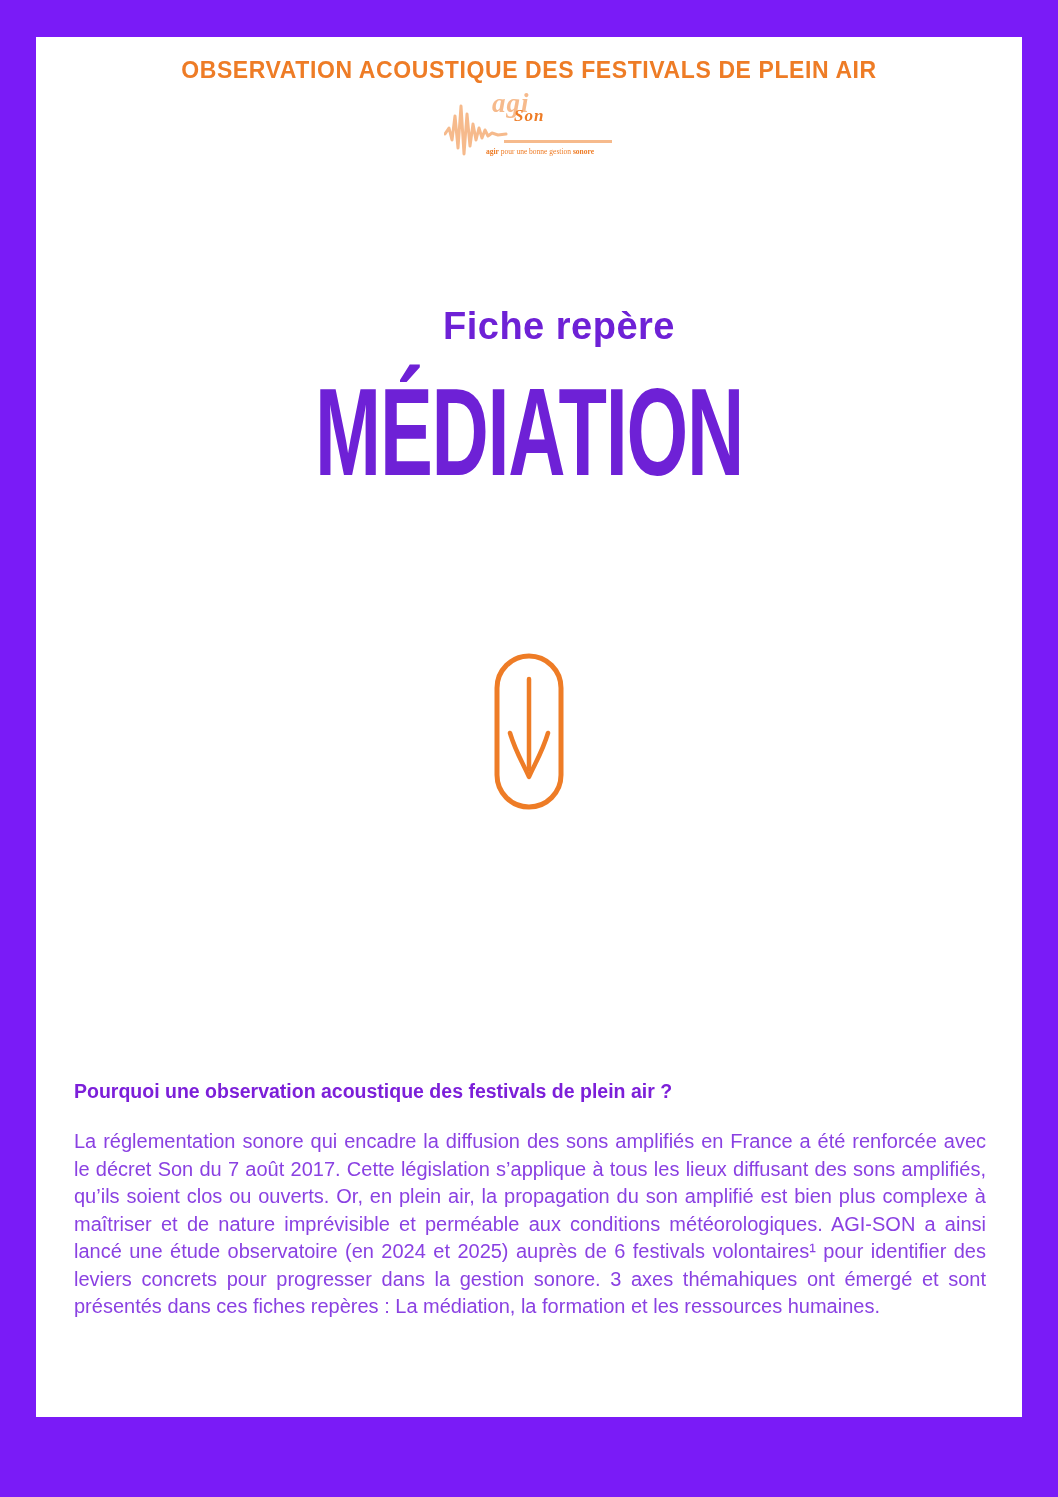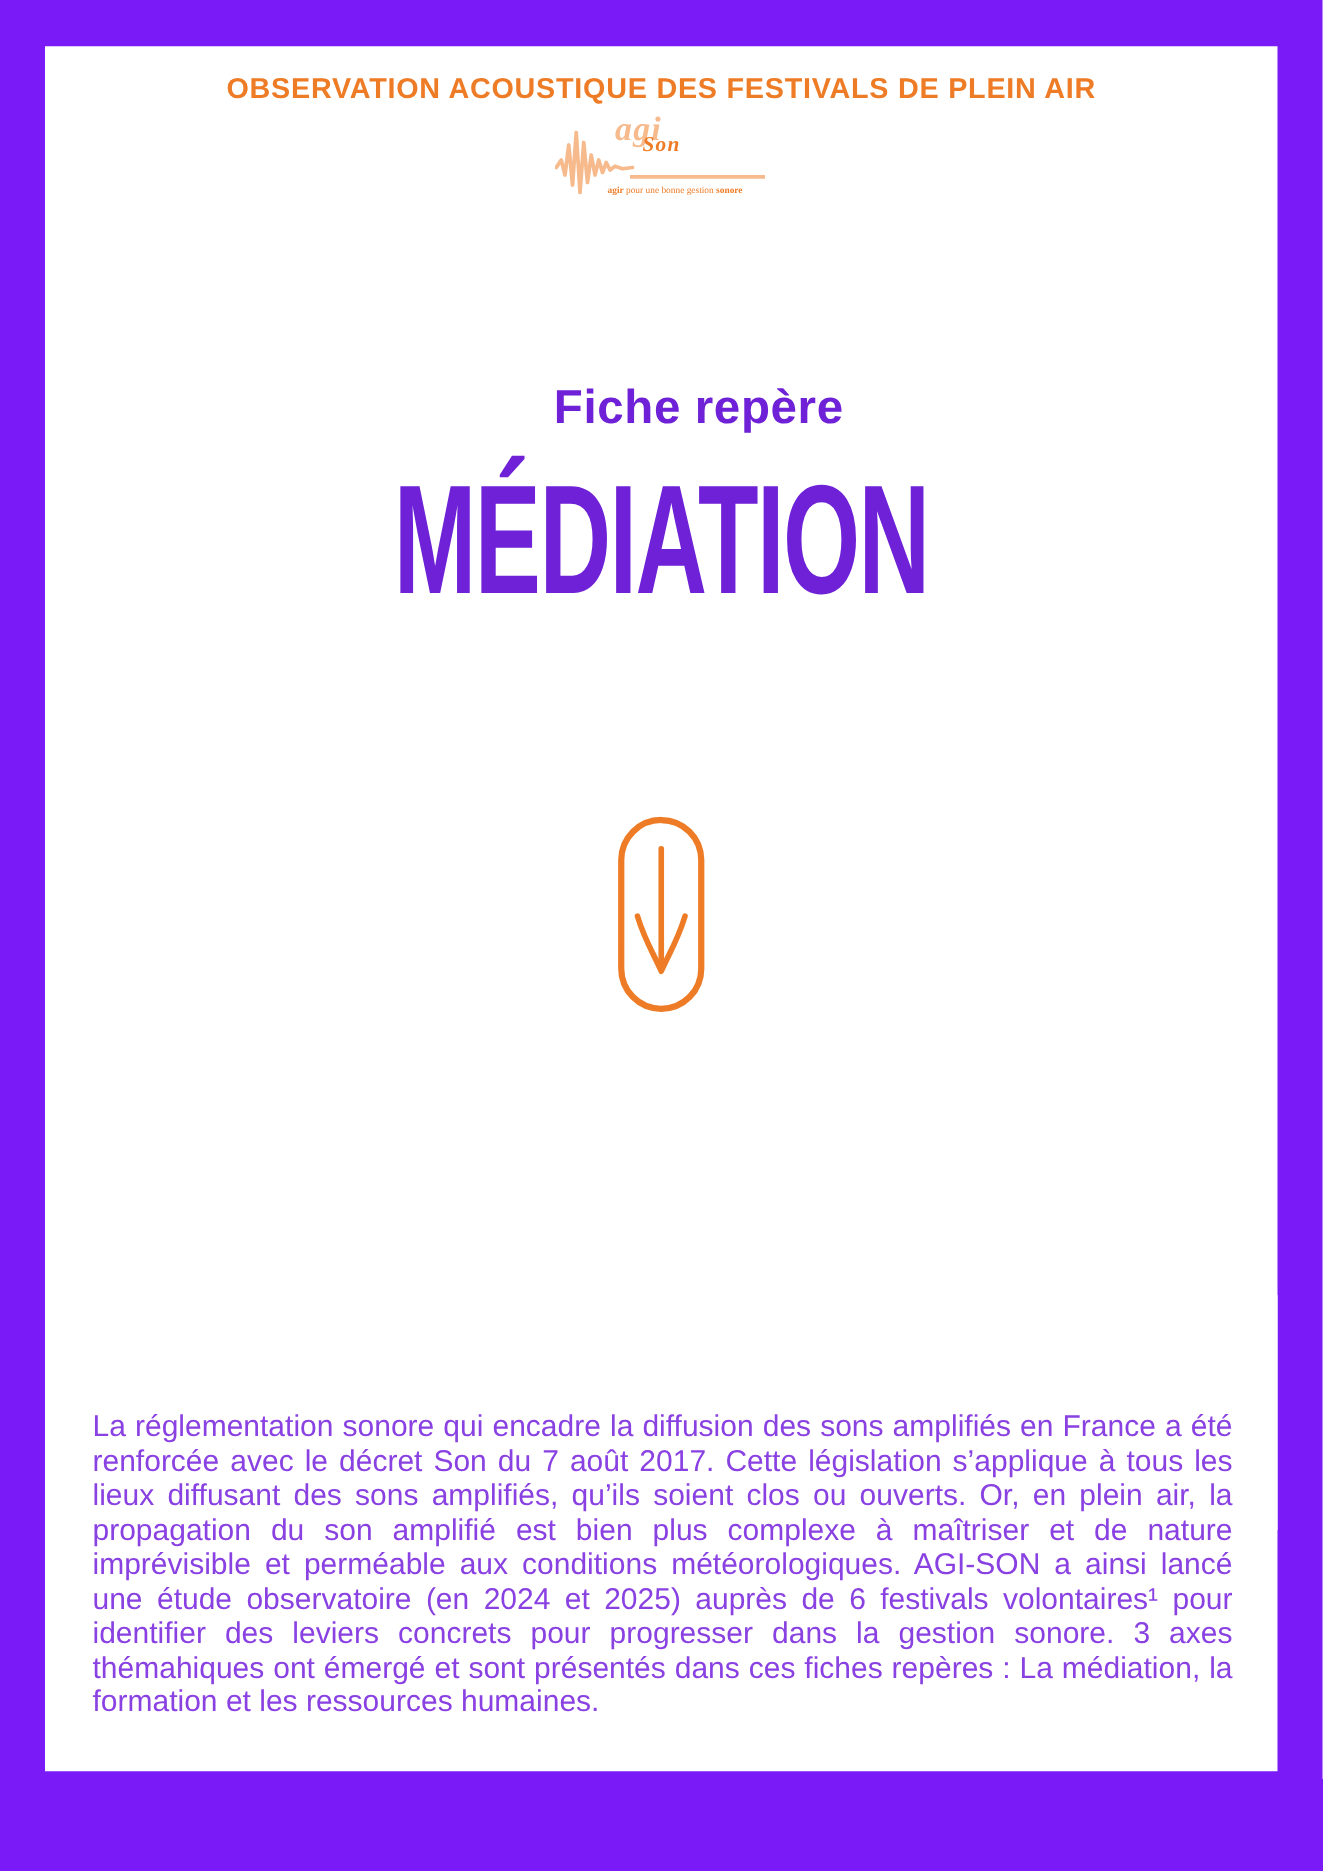--- a/index.html
+++ b/index.html
@@ -52,21 +52,21 @@
     transform:scaleX(.64);transform-origin:50% 50%;letter-spacing:-2px;
   }
   .capsule{position:absolute;top:616px;left:0;width:100%;text-align:center;}
 
   .intro-heading{
     position:absolute;top:44px;left:38px;right:38px;margin:0;
     font-size:19.5px;font-weight:bold;color:var(--heading_purple,#7c1fd9);
   }
   .intro-body{
     position:absolute;top:92px;left:38px;right:36px;margin:0;
-    font-size:24px;line-height:27.5px;text-align:justify;
+    font-size:20px;line-height:27.5px;text-align:justify;
     color:var(--body_purple,#8a41e2);
   }
   .panel-note{
     position:absolute;top:324px;left:46px;right:36px;margin:0;
     font-size:14.5px;font-weight:bold;letter-spacing:0;
     color:var(--panel_purple,#8233e3);
   }
 </style>
 </head>
 <body>
@@ -98,19 +98,20 @@
         <rect x="3" y="3" width="64" height="151" rx="32" ry="32" fill="none" stroke="#ee7c26" stroke-width="5"></rect>
         <line x1="35" y1="26" x2="35" y2="116" stroke="#ee7c26" stroke-width="4.5" stroke-linecap="round"></line>
         <path d="M16,80 C22,100 30,112 35,124 C40,112 48,100 54,80" fill="none" stroke="#ee7c26" stroke-width="4.5" stroke-linecap="round" stroke-linejoin="round"></path>
       </svg>
     </div>
 
   </section>
 
   <section class="card card-bottom">
 
+    <h2 class="intro-heading">Pourquoi une observation acoustique des festivals de plein air ?</h2>
 
     <p class="intro-body">La réglementation sonore qui encadre la diffusion des sons amplifiés en France a été renforcée avec le décret Son du 7 août 2017. Cette législation s’applique à tous les lieux diffusant des sons amplifiés, qu’ils soient clos ou ouverts. Or, en plein air, la propagation du son amplifié est bien plus complexe à maîtriser et de nature imprévisible et perméable aux conditions météorologiques. AGI-SON a ainsi lancé une étude observatoire (en 2024 et 2025) auprès de 6 festivals volontaires¹ pour identifier des leviers concrets pour progresser dans la gestion sonore. 3 axes thémahiques ont émergé et sont présentés dans ces fiches repères : La médiation, la formation et les ressources humaines.</p>
 
 
   </section>
 
 </div>
 
 </body></html>

